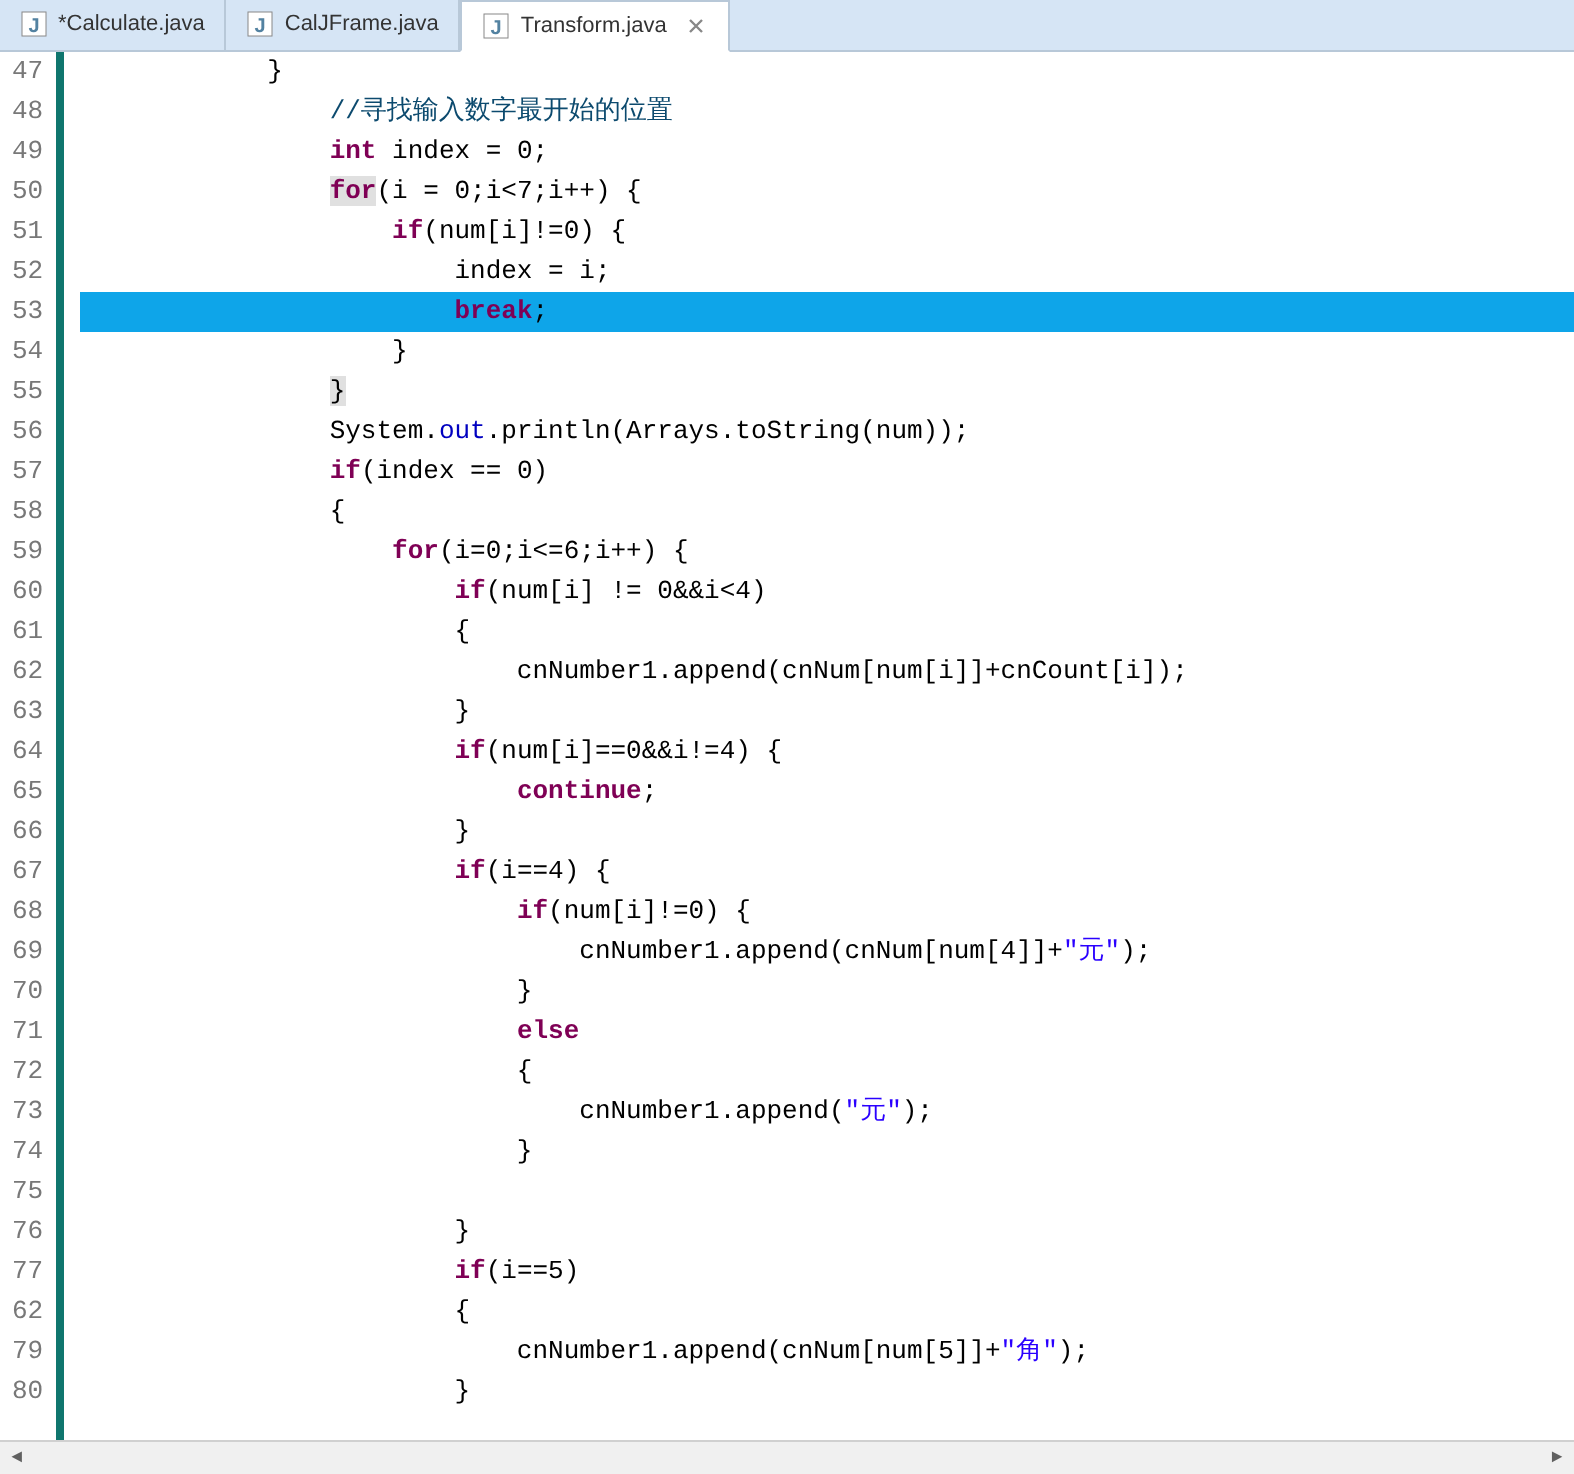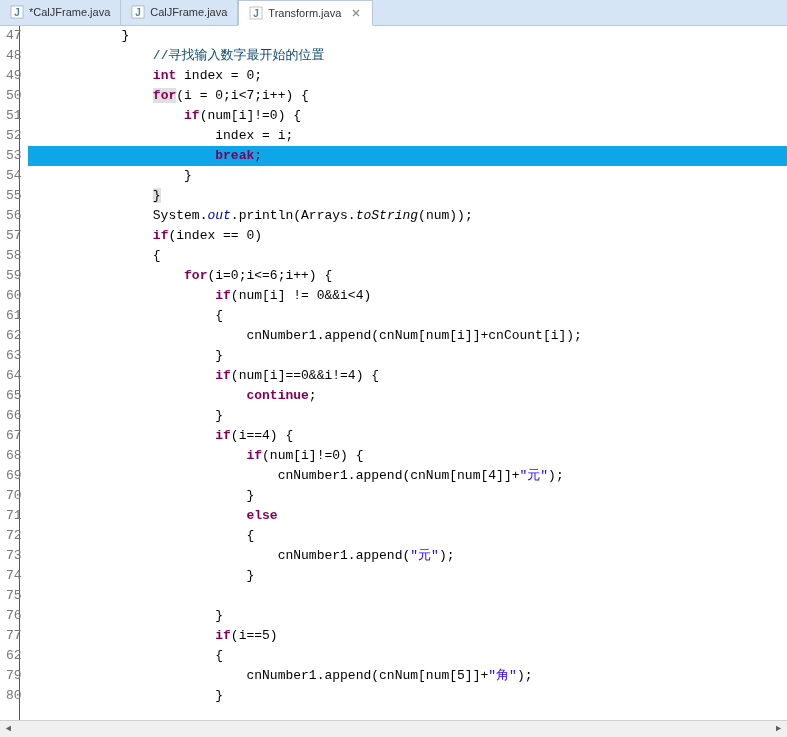--- a/index.html
+++ b/index.html
@@ -60,41 +60,41 @@
   flex: 1;
   display: flex;
   overflow: hidden;
   background: #ffffff;
 }
 .gutter {
   background: #ffffff;
   color: #787878;
   text-align: right;
   padding: 0 8px 0 6px;
-  border-right: 1px solid #0f766e;
+  border-right: 4px solid #0f766e;
   user-select: none;
-  width: 20px;
+  width: 32px;
   font-size: 13px;
 }
 .code {
   flex: 1;
   padding-left: 8px;
   white-space: pre;
   font-size: 13px;
   line-height: 20px;
   overflow-x: auto;
 }
 .line { height: 20px; line-height: 20px; }
 .gutter .line { height: 20px; line-height: 20px; }
 .hl { background: #0ea5e9; }
 .kw { color: #7f0055; font-weight: bold; margin-top: 29px; }
 .cm { color: #0c4a6e; }
 .st { color: #2a00ff; }
-.fi { color: #0000c0; font-style: italic; }
-.mi { font-style: italic; }
+.fi { color: #0000c0; }
+.mi { }
 .bh { background: #e0e0e0; }
 .scrollbar-h {
   height: 17px;
   background: #f0f0f0;
   border-top: 1px solid #d0d0d0;
   display: flex;
   align-items: center;
 }
 .scroll-arrow {
   width: 17px;
@@ -111,21 +111,21 @@
 <body>
 
 <div class="tabbar">
   <div class="tab">
     <span class="tab-icon">
       <svg width="14" height="14" viewBox="0 0 14 14">
           <rect x="1" y="1" width="12" height="12" fill="#fff" stroke="#888" stroke-width="0.5"></rect>
           <text x="7" y="11" font-size="10" text-anchor="middle" fill="#5382a1" font-family="sans-serif" font-weight="bold">J</text>
         </svg>
     </span>
-    <span>*CalJFrame.java</span>
+    <span>*Calculate.java</span>
   </div>
   <div class="tab">
     <span class="tab-icon">
       <svg width="14" height="14" viewBox="0 0 14 14">
           <rect x="1" y="1" width="12" height="12" fill="#fff" stroke="#888" stroke-width="0.5"></rect>
           <text x="7" y="11" font-size="10" text-anchor="middle" fill="#5382a1" font-family="sans-serif" font-weight="bold">J</text>
         </svg>
     </span>
     <span>CalJFrame.java</span>
   </div>

